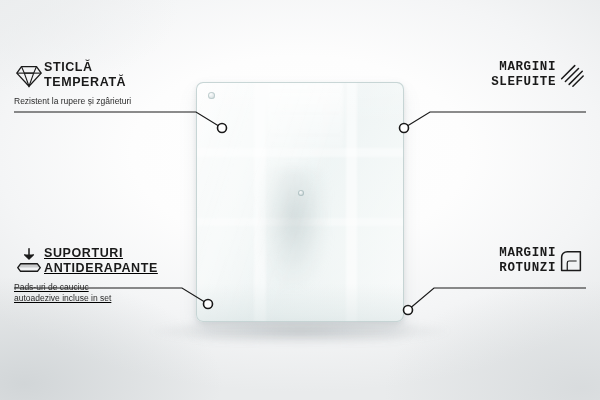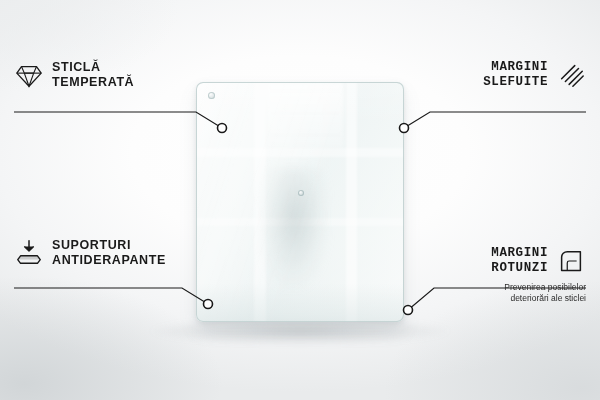--- a/index.html
+++ b/index.html
@@ -112,21 +112,21 @@
   .c-desc {
     font-size: 8.5px;
     color: #2b2b2b;
     line-height: 11px;
     white-space: pre-line;
     margin-top: 6px;
   }
   .c-left { text-align: left; }
   .c-right { text-align: right; }
 
-  .c-head { display: flex; align-items: flex-end; gap: 8px; }
+  .c-head { display: flex; align-items: flex-end; }
   .c-head.right { justify-content: flex-end; font-family: Liberation Mono, monospace; }
 
   .icon-box { width: 30px; height: 30px; flex: 0 0 30px; }
   .icon-box svg { display: block; width: 30px; height: 30px; }
 
   
   #connectors {
     position: absolute;
     left: 0; top: 0;
     width: 600px; height: 400px;
@@ -175,60 +175,61 @@
         <svg viewBox="0 0 32 32">
           <path d="M8 7 h16 l5 7 -13 14 -13 -14 z" fill="none" stroke="#1a1a1a" stroke-width="1.4" stroke-linejoin="round"></path>
           <path d="M3 14 h26" stroke="#1a1a1a" stroke-width="1.2"></path>
           <path d="M8 7 l3 7 5 14 5 -14 3 -7" fill="none" stroke="#1a1a1a" stroke-width="1.2"></path>
           <path d="M11 14 h10" stroke="#1a1a1a" stroke-width="1.2"></path>
         </svg>
       </span>
       <span class="c-title">STICLĂ
 TEMPERATĂ</span>
     </div>
+    <div class="c-desc">Rezistent la rupere și zgârieturi</div>
   </div>
 
   <div class="callout c-right" style="left:406px; top:60px; width:180px;">
     <div class="c-head right">
       <span class="c-title">MARGINI
 SLEFUITE</span>
       <span class="icon-box">
         <svg viewBox="0 0 32 32">
           <path d="M6 20 L20 6" stroke="#1a1a1a" stroke-width="1.6" stroke-linecap="round"></path>
           <path d="M10 23 L24 9" stroke="#1a1a1a" stroke-width="1.6" stroke-linecap="round"></path>
           <path d="M14 26 L28 12" stroke="#1a1a1a" stroke-width="1.6" stroke-linecap="round"></path>
           <path d="M18 28 L29 17" stroke="#1a1a1a" stroke-width="1.6" stroke-linecap="round"></path>
         </svg>
       </span>
     </div>
   </div>
 
-  <div class="callout c-left" style="left:14px; top:238px; width:190px;">
+  <div class="callout c-left" style="left:14px; top:246px; width:190px;text-decoration:underline;">
     <div class="c-head">
       <span class="icon-box">
         <svg viewBox="0 0 32 32">
           <path d="M16 3 v9" stroke="#1a1a1a" stroke-width="1.6" stroke-linecap="round"></path>
           <path d="M11 9 l5 5 5 -5" fill="#1a1a1a" stroke="#1a1a1a" stroke-width="1.4" stroke-linejoin="round"></path>
           <path d="M7 19 h18 l3 4 -3 4 H7 l-3 -4 z" fill="none" stroke="#1a1a1a" stroke-width="1.5" stroke-linejoin="round"></path>
           <path d="M7 19 l-3 4 h24 l-3 -4" fill="#1a1a1a" opacity="0.18"></path>
         </svg>
       </span>
       <span class="c-title">SUPORTURI
 ANTIDERAPANTE</span>
     </div>
+    <div class="c-desc">Pads-uri de cauciuc
+autoadezive incluse in set</div>
   </div>
 
   <div class="callout c-right" style="left:406px; top:246px; width:180px;">
     <div class="c-head right">
       <span class="c-title">MARGINI
 ROTUNZI</span>
       <span class="icon-box">
         <svg viewBox="0 0 32 32">
           <path d="M6 26 V12 a6 6 0 0 1 6 -6 h14 v20 z" fill="none" stroke="#1a1a1a" stroke-width="1.6" stroke-linejoin="round"></path>
           <path d="M12 26 V18 a2 2 0 0 1 2 -2 h8" fill="none" stroke="#1a1a1a" stroke-width="1.3"></path>
         </svg>
       </span>
     </div>
-    <div class="c-desc">Prevenirea posibilelor
-deteriorări ale sticlei</div>
   </div>
 
 </div>
 
 </body></html>

